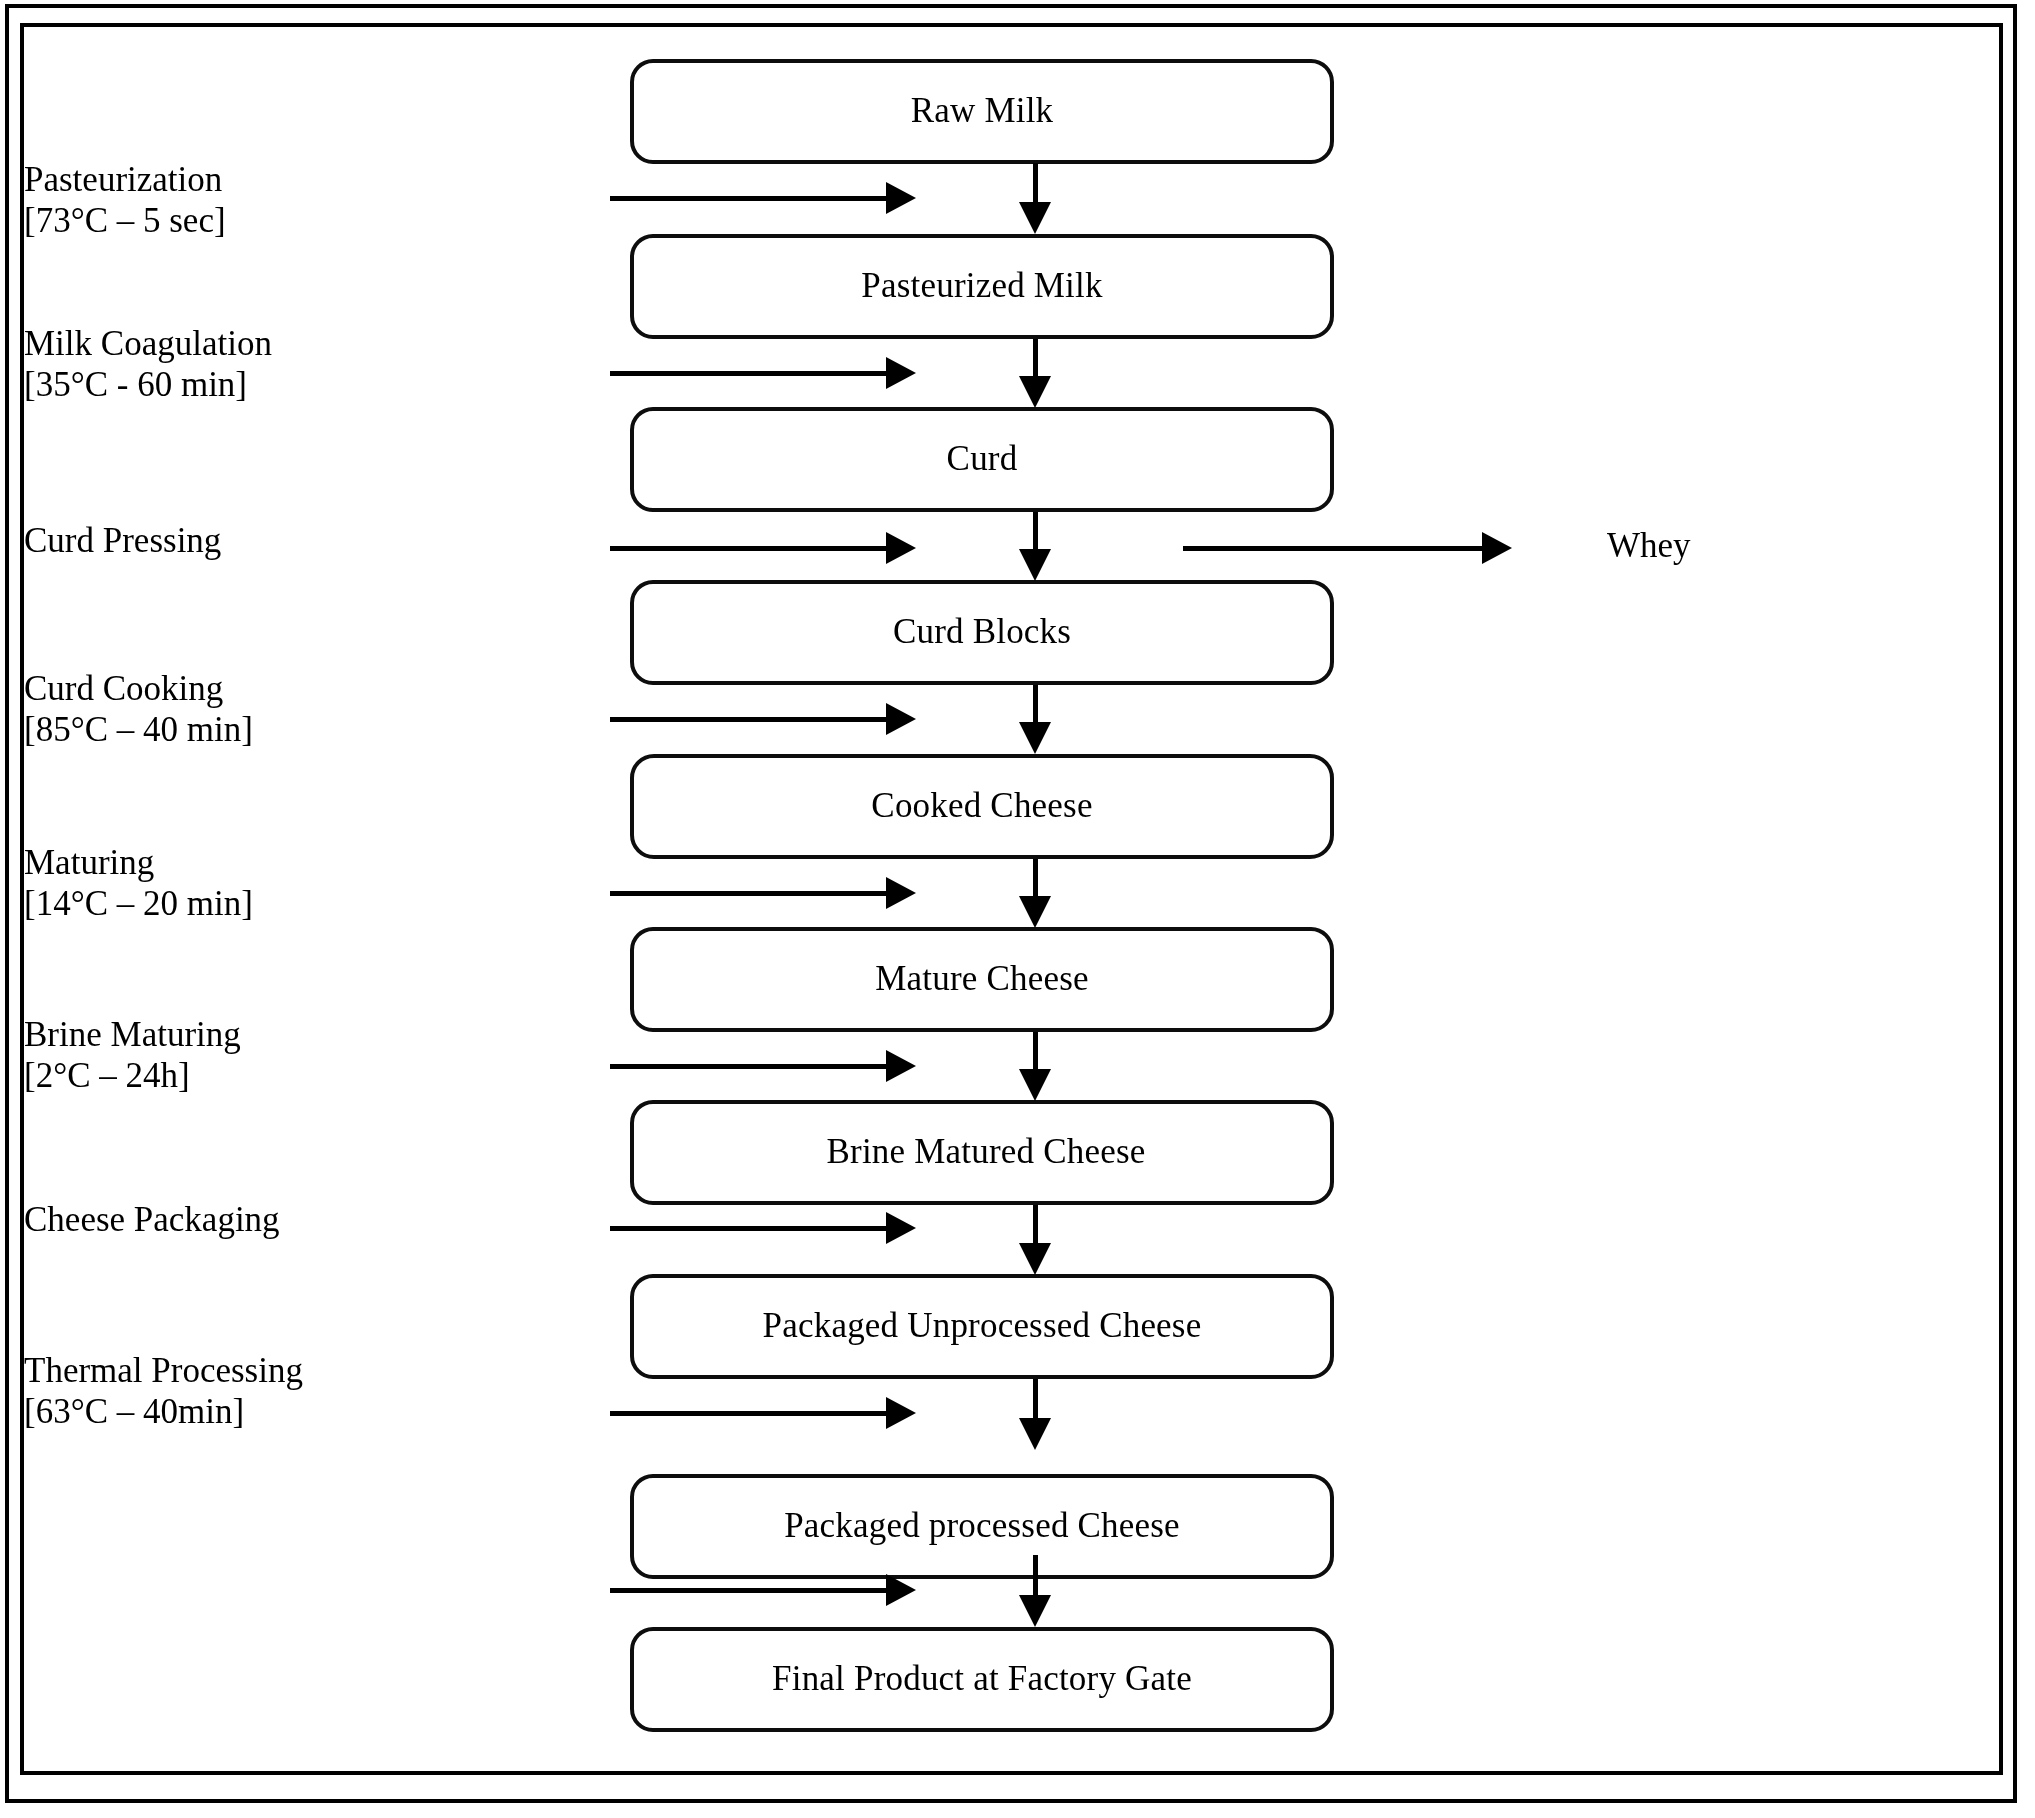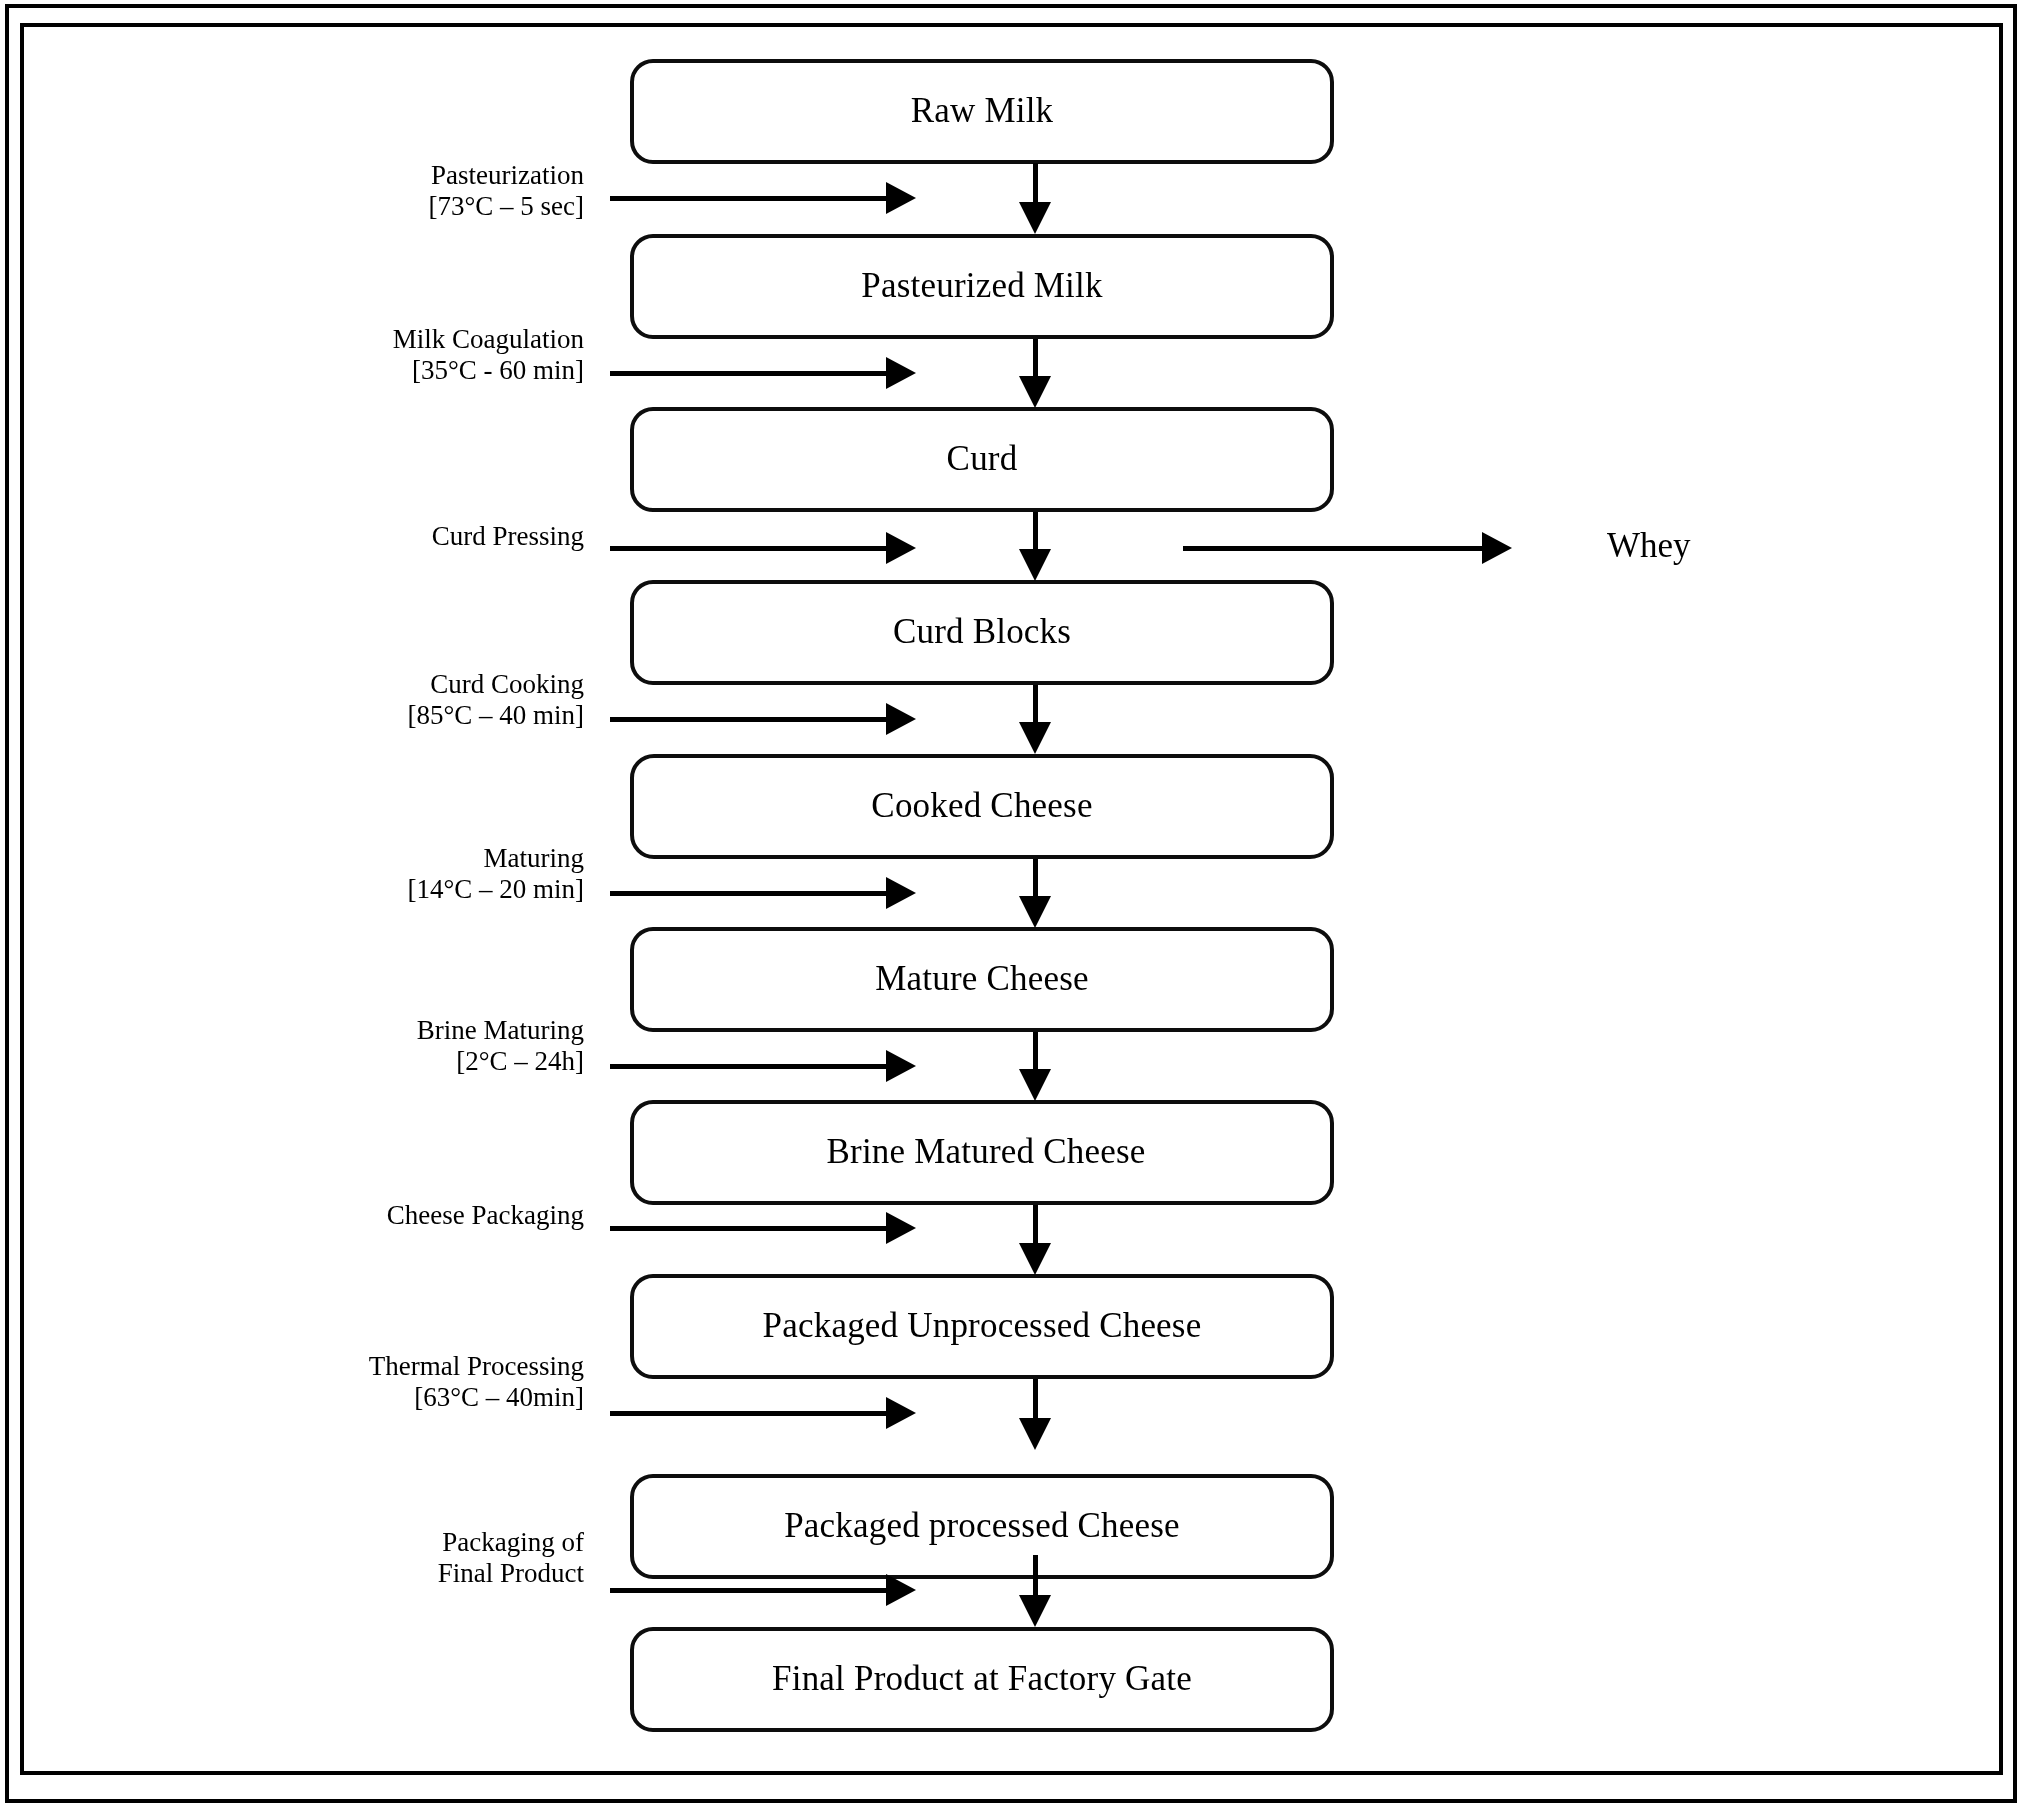--- a/index.html
+++ b/index.html
@@ -56,23 +56,23 @@
     font-size: 35px;
     line-height: 1.1;
     letter-spacing: 0.2px;
     white-space: nowrap;
   }
 
   
   .step-label {
     position: absolute;
     width: 573px;
-    left: 11px;
-    text-align: right;
-    font-size: 27px;
+    left: 24px;
+    text-align: left;
+    font-size: 35px;
     line-height: 1.16;
     white-space: nowrap;
   }
   .step-label .l2 { display: block; }
 
   
   .h-arrow {
     position: absolute;
     height: 0;
   }
@@ -221,24 +221,20 @@
     <span>Brine Maturing</span>
     <span class="l2">[2°C – 24h]</span>
   </div>
   <div class="step-label" style="top:1200px;">
     <span>Cheese Packaging</span>
   </div>
   <div class="step-label" style="top:1351px;">
     <span>Thermal Processing</span>
     <span class="l2">[63°C – 40min]</span>
   </div>
-  <div class="step-label" style="top:1527px;">
-    <span>Packaging of</span>
-    <span class="l2">Final Product</span>
-  </div>
 
   <div class="h-arrow" style="left:610px; top:198px;">
     <div class="shaft" style="width:276px;"></div>
     <div class="head" style="left:276px;"></div>
   </div>
   <div class="h-arrow" style="left:610px; top:373px;">
     <div class="shaft" style="width:276px;"></div>
     <div class="head" style="left:276px;"></div>
   </div>
   <div class="h-arrow" style="left:610px; top:548px;">

